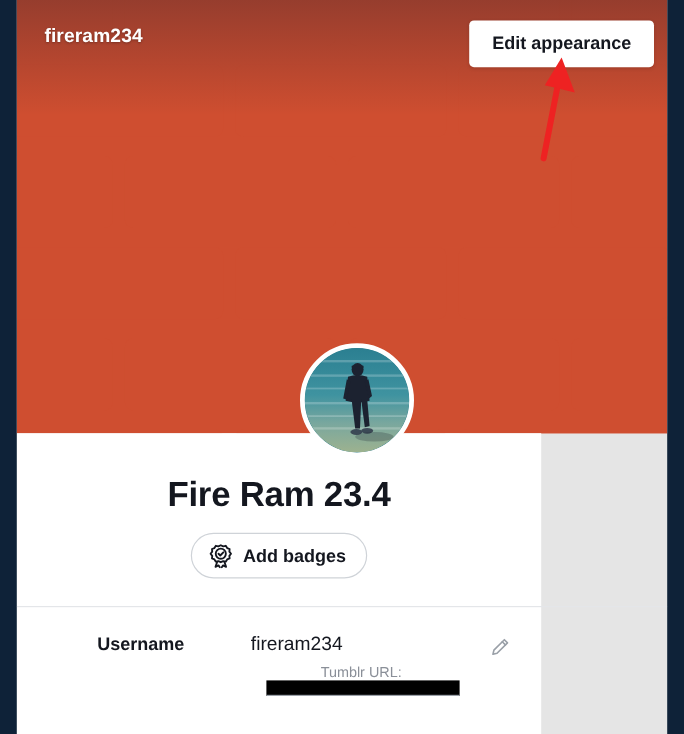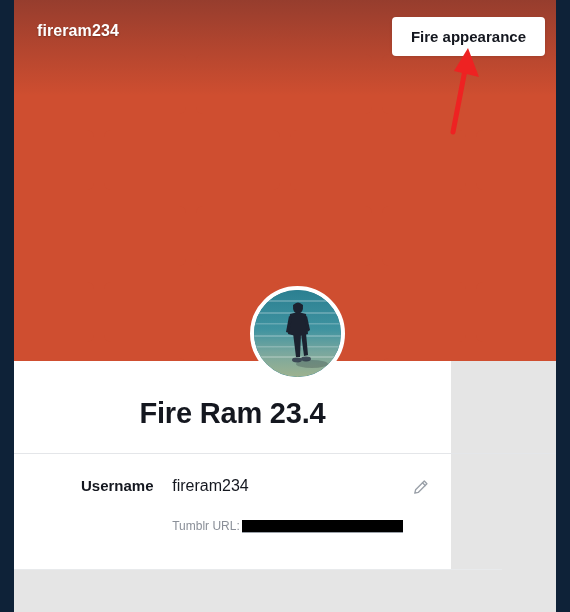--- a/index.html
+++ b/index.html
@@ -193,26 +193,27 @@
   }
   #username-value-block {
     flex: 1;
   }
   #username-value {
     font-size: 16px;
     color: #14171f;
     line-height: 1.2;
   }
   #tumblr-url-line {
-    margin-top: 24px;
+    margin-top: 6px;
     display: flex;
     align-items: center;
     font-size: 12px;
     color: #8a8f98;
     white-space: nowrap;
+    flex-direction: column;
   }
   #tumblr-url-redaction {
     display: inline-block;
     width: 161px;
     height: 12px;
     background: #000000;
     margin-left: 2px;
     border-bottom: 1px solid #9aa0a8;
     vertical-align: middle;
   }
@@ -277,21 +278,21 @@
             <div class="brick" style="left: -4px; width: 176px;"></div>
             <div class="brick" style="left: 182px; width: 176px;"></div>
             <div class="brick" style="left: 368px; width: 176px;"></div>
           </div>
         </div>
 
       <div id="header-shade"></div>
 
       <div id="header-username">fireram234</div>
 
-      <button id="edit-appearance-button">Fire appearance</button>
+      <button id="edit-appearance-button">Edit appearance</button>
 
       <svg id="annotation-arrow" viewBox="0 0 60 95">
         <line x1="19" y1="88" x2="31" y2="26" stroke="#ee2222" stroke-width="5" stroke-linecap="round"></line>
         <polygon points="34,4 45,33 20,27" fill="#ee2222"></polygon>
       </svg>
     </div>
 
     <div id="avatar">
       <svg width="87" height="87" viewBox="0 0 87 87">
         <defs>
@@ -331,20 +332,34 @@
           </g>
           <ellipse cx="58" cy="74" rx="16" ry="4" fill="#1c2230" opacity="0.25"></ellipse>
         </g>
       </svg>
     </div>
 
     <div id="profile-body">
 
       <h1 id="display-name">Fire Ram 23.4</h1>
 
+      <div id="add-badges-row">
+        <button id="add-badges-button">
+          <span class="badge-icon">
+            <svg width="22" height="22" viewBox="0 0 24 24" fill="none" stroke="#14171f" stroke-width="1.7" stroke-linecap="round" stroke-linejoin="round">
+              <path d="M12 2.6 l2.2 1.0 2.3 -0.5 1.3 2.0 2.2 0.9 -0.2 2.4 1.5 1.9 -1.5 1.9 0.2 2.4 -2.2 0.9 -1.3 2.0 -2.3 -0.5 -2.2 1.0 -2.2 -1.0 -2.3 0.5 -1.3 -2.0 -2.2 -0.9 0.2 -2.4 -1.5 -1.9 1.5 -1.9 -0.2 -2.4 2.2 -0.9 1.3 -2.0 2.3 0.5 z"></path>
+              <circle cx="12" cy="10.3" r="4.6"></circle>
+              <path d="M9.9 10.3 l1.6 1.6 2.8 -2.9"></path>
+              <path d="M8.6 18.1 L7.2 22.2 9.9 20.9 11.1 22.6"></path>
+              <path d="M15.4 18.1 L16.8 22.2 14.1 20.9 12.9 22.6"></path>
+            </svg>
+          </span>
+          <span>Add badges</span>
+        </button>
+      </div>
 
       <div class="section-divider"></div>
 
       <div id="username-row">
         <div id="username-label">Username</div>
 
         <div id="username-value-block">
           <div id="username-value">fireram234</div>
 
           <div id="tumblr-url-line">

